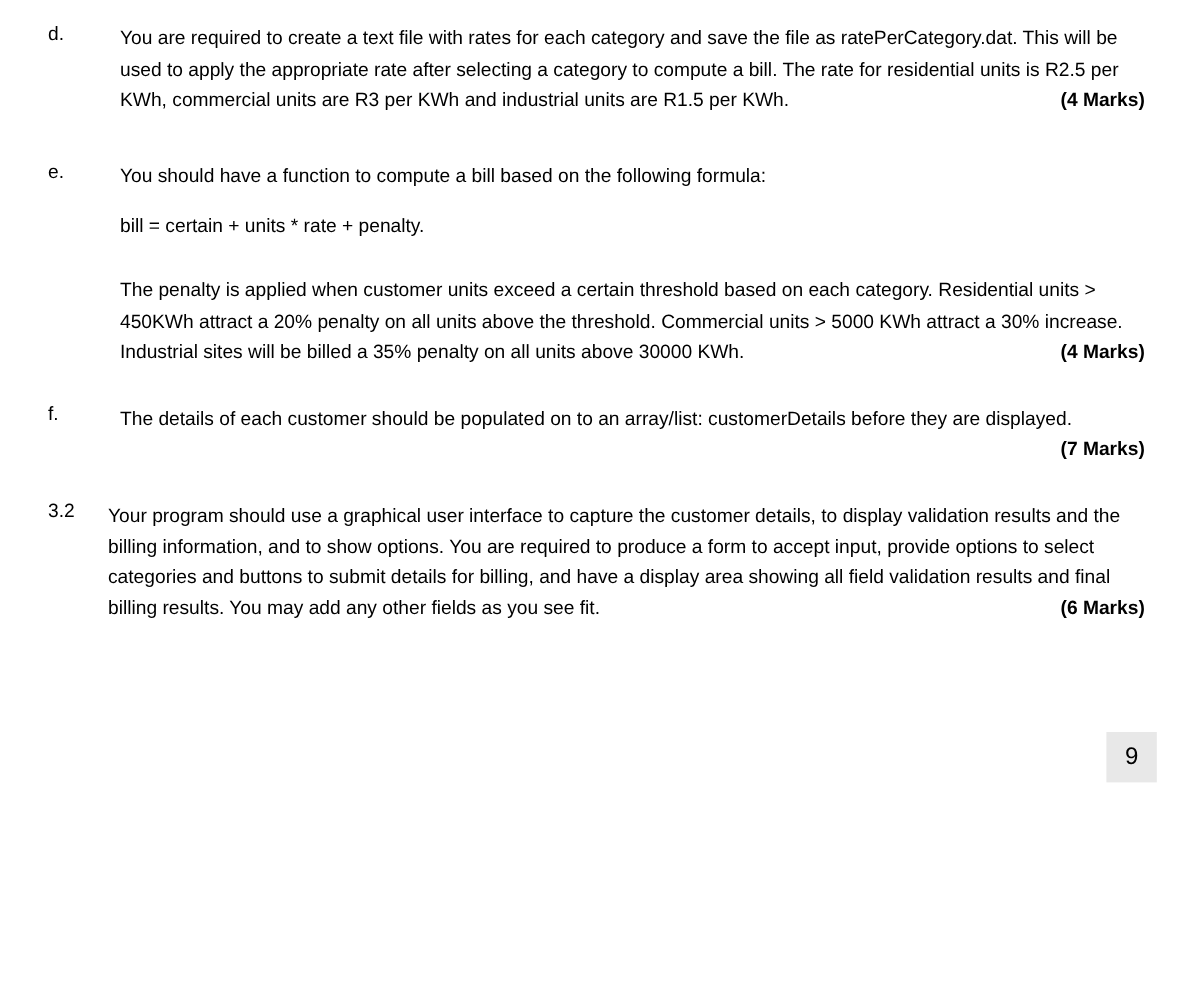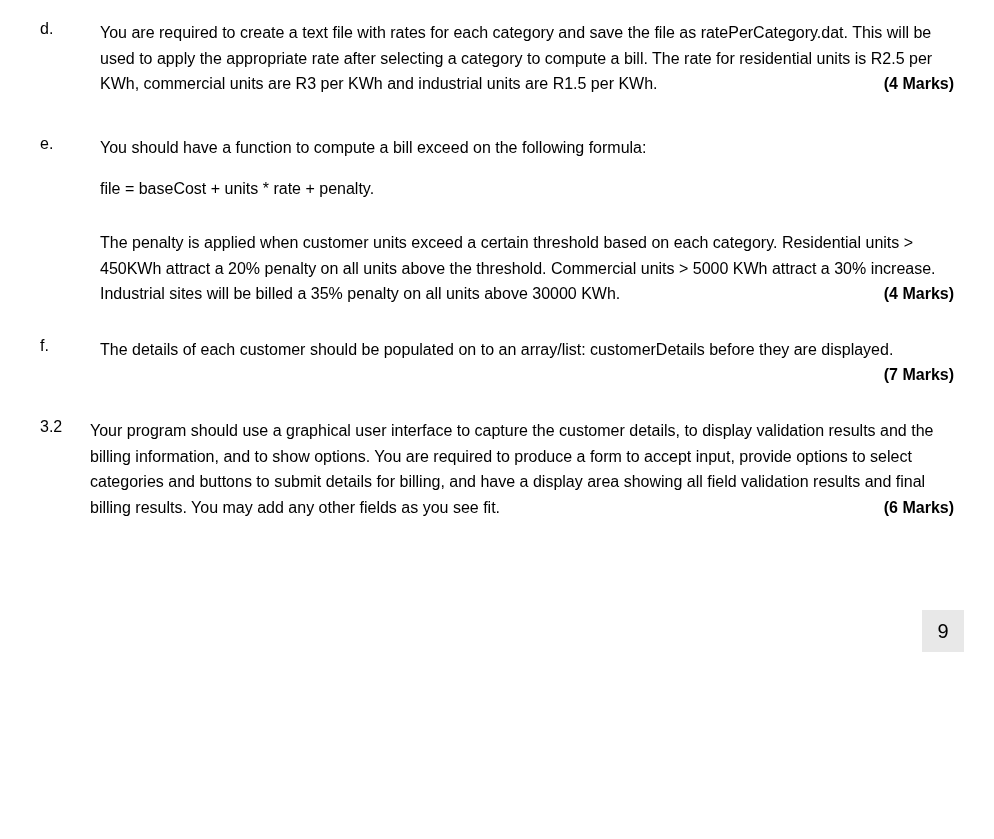--- a/index.html
+++ b/index.html
@@ -107,24 +107,24 @@
         <span>You are required to create a text file with rates for each category and save the file as ratePerCategory.dat. This will be used to apply the appropriate rate after selecting a category to compute a bill. The rate for residential units is R2.5 per KWh, commercial units are R3 per KWh and industrial units are R1.5 per KWh.</span>
         <span class="marks">(4 Marks)</span>
       </div>
     </div>
   </div>
 
   <div class="question-item">
     <div class="question-label">e.</div>
     <div class="question-body">
       <div class="formula-line">
-        You should have a function to compute a bill exceed on the following formula:
+        You should have a function to compute a bill based on the following formula:
       </div>
       <div class="formula-line">
-        file = baseCost + units * rate + penalty.
+        bill = certain + units * rate + penalty.
       </div>
       <div class="penalty-para">
         The penalty is applied when customer units exceed a certain threshold based on each category. Residential units &gt; 450KWh attract a 20% penalty on all units above the threshold. Commercial units &gt; 5000 KWh attract a 30% increase. Industrial sites will be billed a 35% penalty on all units above 30000 KWh.
         <span class="marks">(4 Marks)</span>
       </div>
     </div>
   </div>
 
   <div class="question-item">
     <div class="question-label">f.</div>

